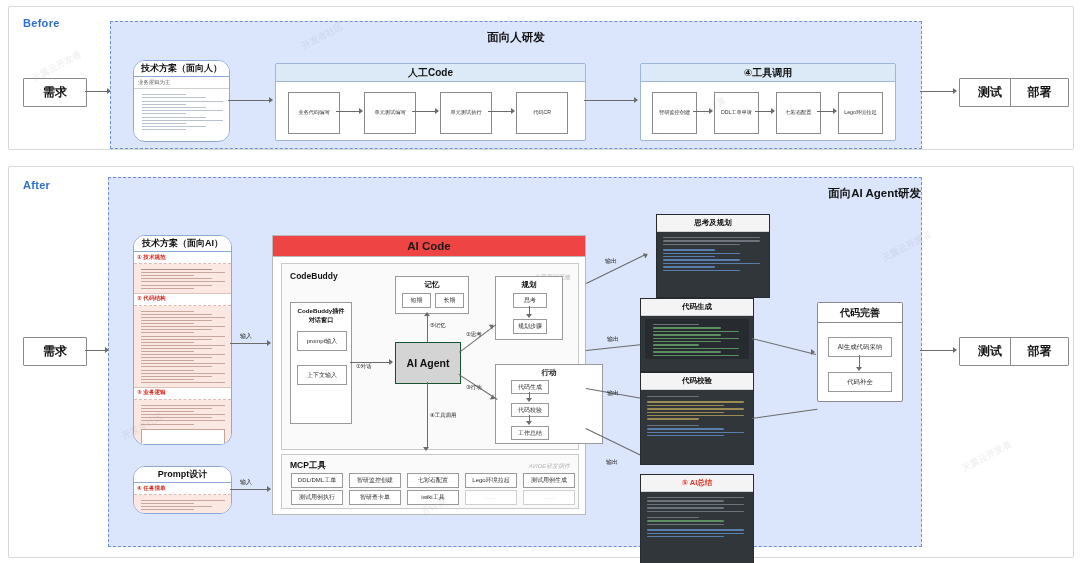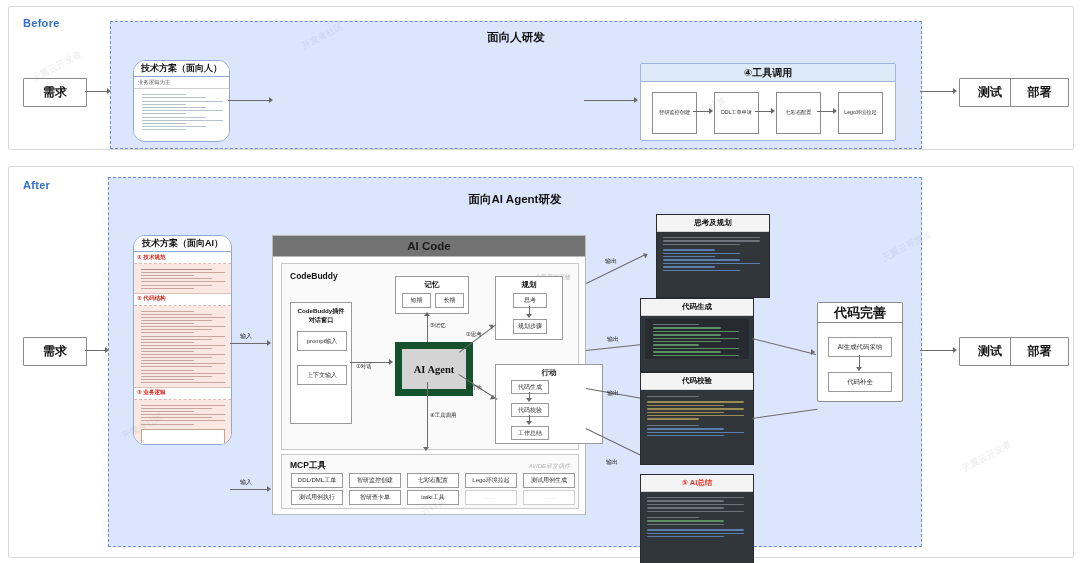--- a/index.html
+++ b/index.html
@@ -25,33 +25,33 @@
             display:flex;align-items:center;justify-content:center;
             font-size:10px;font-weight:bold;color:#111;}
   .panel-body{position:relative;width:100%;}
 
   .minibox{position:absolute;border:1px solid #8a8a8a;background:#fff;
            display:flex;align-items:center;justify-content:center;text-align:center;
            font-size:5.2px;line-height:1.45;color:#333;padding:1px;}
 
   
   .aicode{position:absolute;border:1px solid #b9b9b9;background:#fff;}
-  .aicode-hd{height:20px;background:#737373;border-bottom:1px solid #b9b9b9;
+  .aicode-hd{height:20px;background:#ef4444;border-bottom:1px solid #b9b9b9;
              display:flex;align-items:center;justify-content:center;
              font-size:11.5px;font-weight:bold;}
   .subpanel{position:absolute;border:1px solid #c9c9c9;background:#fafafa;}
   .subpanel-name{position:absolute;font-size:8.5px;font-weight:bold;color:#111;}
   .subpanel-note{position:absolute;font-size:6px;font-style:italic;color:#b7b7b7;}
 
   .wbox{position:absolute;border:1px solid #9a9a9a;background:#fff;
         display:flex;align-items:center;justify-content:center;text-align:center;
         font-size:6px;line-height:1.4;color:#2e2e2e;}
-  .gbox{position:absolute;border:7px solid #14532d;background:#d4d4d4;
+  .gbox{position:absolute;border:1px solid #14532d;background:#d4d4d4;
         display:flex;align-items:center;justify-content:center;
-        font-size:10.5px;font-weight:bold;color:#111;font-family:Liberation Serif, serif;}
+        font-size:10.5px;font-weight:bold;color:#111;}
   .grp{position:absolute;border:1px solid #9a9a9a;background:#fff;}
   .grp-t{position:absolute;top:3px;left:0;width:100%;text-align:center;
          font-size:7.5px;font-weight:bold;color:#111;}
 
   
   .doc{position:absolute;border:1px solid #8fa9d4;background:#fff;border-radius:12px;overflow:hidden;}
   .doc-hd{height:15px;display:flex;align-items:center;justify-content:center;
           font-size:9px;font-weight:bold;color:#111;border-bottom:1px solid #8fa9d4;background:#fff;}
   .doc-sec{border-bottom:1px solid #d9c3bb;}
   .doc-sec-t{font-size:5.6px;font-weight:bold;color:#d2281e;padding:1.5px 3px;background:#fff;
@@ -119,20 +119,35 @@
           <div class="ln2 m"></div>
         <div class="ln2"></div>
           <div class="ln2 s"></div>
           <div class="ln2 m"></div>
           <div class="ln2 s"></div>
       </div>
     </div>
     <div class="hline" style="left:117px;top:78px;width:44px;"></div>
     <div class="arw" style="left:158px;top:75px;"></div>
 
+    <div class="panel" style="left:164px;top:41px;width:309px;height:76px;">
+      <div class="panel-hd">人工Code</div>
+      <div class="panel-body" style="height:58px;">
+        <div class="minibox" style="left:12px;top:10px;width:48px;height:38px;">业务代码编写</div>
+        <div class="hline" style="left:60px;top:29px;width:26px;"></div>
+          <div class="arw" style="left:83px;top:26px;"></div>
+        <div class="minibox" style="left:88px;top:10px;width:48px;height:38px;">单元测试编写</div>
+        <div class="hline" style="left:136px;top:29px;width:26px;"></div>
+          <div class="arw" style="left:159px;top:26px;"></div>
+        <div class="minibox" style="left:164px;top:10px;width:48px;height:38px;">单元测试执行</div>
+        <div class="hline" style="left:212px;top:29px;width:26px;"></div>
+          <div class="arw" style="left:235px;top:26px;"></div>
+        <div class="minibox" style="left:240px;top:10px;width:48px;height:38px;">代码CR</div>
+      </div>
+    </div>
     <div class="hline" style="left:473px;top:78px;width:53px;"></div>
     <div class="arw" style="left:523px;top:75px;"></div>
 
     <div class="panel" style="left:529px;top:41px;width:254px;height:76px;">
       <div class="panel-hd">④工具调用</div>
       <div class="panel-body" style="height:58px;">
         <div class="minibox" style="left:11px;top:10px;width:41px;height:38px;">智研监控创建</div>
         <div class="hline" style="left:52px;top:29px;width:19px;"></div>
           <div class="arw" style="left:68px;top:26px;"></div>
         <div class="minibox" style="left:73px;top:10px;width:41px;height:38px;">DDL工单申请</div>
@@ -155,21 +170,21 @@
 </div>
 
 <div class="section" style="left:8px;top:166px;width:1064px;height:390px;">
   <div class="section-label" style="left:14px;top:12px;">After</div>
 
   <div class="node" style="left:14px;top:170px;width:62px;height:27px;font-size:12px;">需求</div>
   <div class="hline" style="left:76px;top:183px;width:23px;"></div>
   <div class="arw" style="left:96px;top:180px;"></div>
 
   <div class="stage" style="left:99px;top:10px;width:812px;height:368px;">
-    <div class="stage-title" style="top:14px;">面向AI Agent研发</div>
+    <div class="stage-title" style="top:8px;text-align:right;">面向AI Agent研发</div>
 
     <div class="doc" style="left:24px;top:57px;width:97px;height:208px;">
       <div class="doc-hd">技术方案（面向AI）</div>
       <div class="doc-sec">
         <div class="doc-sec-t">① 技术规范</div>
         <div class="doc-body" style="padding:3px 0 4px 0;">
           <div class="ln d m"></div>
             <div class="ln l"></div>
             <div class="ln s"></div>
             <div class="ln m"></div>
@@ -215,20 +230,32 @@
             <div class="ln s"></div>
             <div class="ln l"></div>
           <div class="ln m"></div>
             <div class="ln l"></div>
             <div class="ln s"></div>
           <div style="margin:4px 6px 0 7px;border:1px solid #c2a49b;height:22px;background:#fff;"></div>
         </div>
       </div>
     </div>
 
+    <div class="doc" style="left:24px;top:288px;width:97px;height:46px;">
+      <div class="doc-hd">Prompt设计</div>
+      <div class="doc-sec" style="border-bottom:none;">
+        <div class="doc-sec-t">④ 任务清单</div>
+        <div class="doc-body" style="padding:3px 0 4px 0;">
+          <div class="ln l"></div>
+            <div class="ln s"></div>
+            <div class="ln m"></div>
+            <div class="ln s"></div>
+        </div>
+      </div>
+    </div>
 
     <div class="hline" style="left:121px;top:165px;width:40px;"></div>
     <div class="arw" style="left:158px;top:162px;"></div>
     <div class="alab" style="left:131px;top:154px;">输入</div>
 
     <div class="hline" style="left:121px;top:311px;width:40px;"></div>
     <div class="arw" style="left:158px;top:308px;"></div>
     <div class="alab" style="left:131px;top:300px;">输入</div>
 
     <div class="aicode" style="left:163px;top:57px;width:312px;height:278px;">
@@ -386,21 +413,21 @@
           <div class="tln b l"></div>
           <div class="tln b m"></div>
       </div>
     </div>
 
     <div class="dline" style="left:643px;top:160px;width:66px;transform:rotate(14deg);"></div>
     <div class="dline" style="left:643px;top:240px;width:66px;transform:rotate(-8deg);"></div>
     <div class="arw" style="left:702px;top:171px;"></div>
 
     <div class="panel" style="left:708px;top:124px;width:84px;height:98px;border-color:#8a8a8a;">
-      <div class="panel-hd" style="background:#fff;border-bottom:1px solid #8a8a8a;font-size:13px;height:19px;">代码完善</div>
+      <div class="panel-hd" style="background:#fff;border-bottom:1px solid #8a8a8a;font-size:10px;height:19px;">代码完善</div>
       <div class="panel-body" style="height:78px;">
         <div class="wbox" style="left:10px;top:14px;width:62px;height:18px;font-size:6.4px;">AI生成代码采纳</div>
         <div class="vline" style="left:41px;top:32px;height:14px;"></div>
         <div class="arw dn" style="left:38px;top:44px;"></div>
         <div class="wbox" style="left:10px;top:49px;width:62px;height:18px;font-size:6.4px;">代码补全</div>
       </div>
     </div>
   </div>
 
   <div class="hline" style="left:911px;top:183px;width:36px;"></div>

